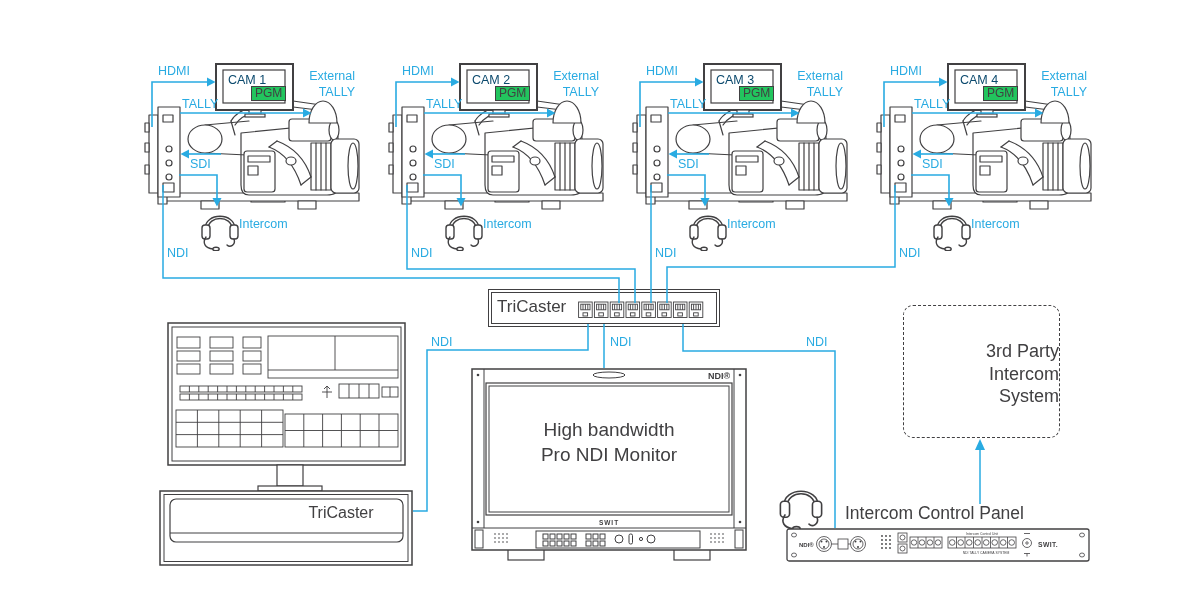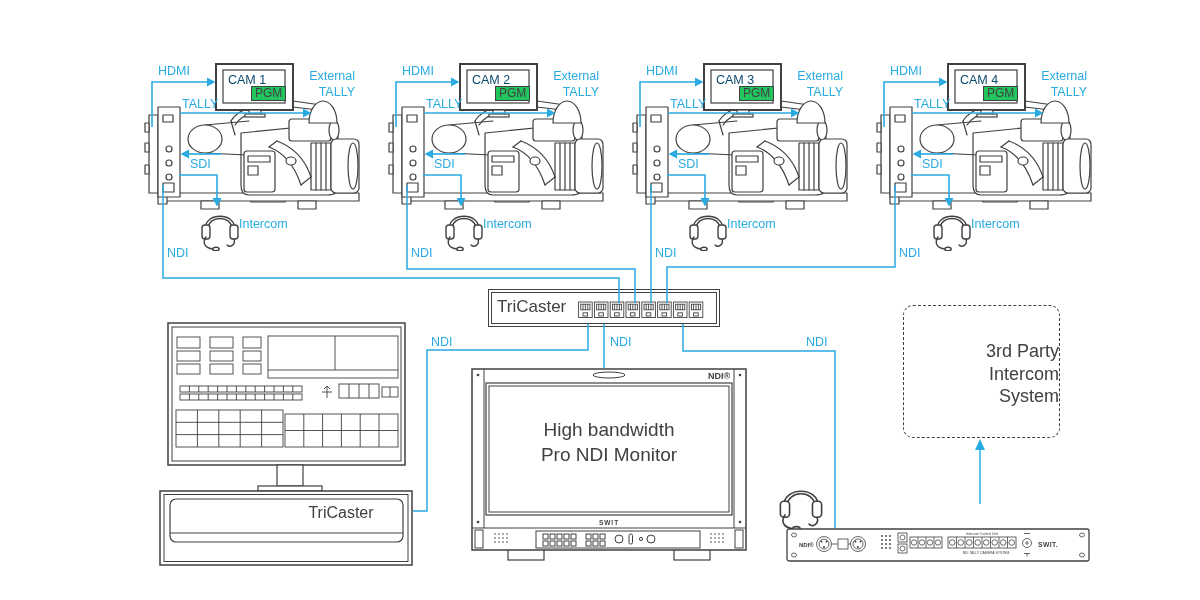--- a/index.html
+++ b/index.html
@@ -383,20 +383,21 @@
   <div class="third-party">
     <span>3rd Party</span><br>
     <span>Intercom</span><br>
     <span>System</span>
   </div>
 
   <div class="intercom-panel">
     <svg class="panel-headset" viewBox="0 0 40 48">
         <use href="#headset" width="40" height="48"></use>
       </svg>
+    <span class="ink-lbl panel-title">Intercom Control Panel</span>
     <svg class="panel-rack" width="304" height="34" viewBox="0 0 304 34">
       <rect x="1" y="1" width="302" height="32" rx="2" stroke="#414042" stroke-width="1.3" fill="#fff"></rect>
       <g stroke="#414042" stroke-width="0.8" fill="none">
         <ellipse cx="8" cy="7" rx="2.5" ry="2"></ellipse>
           <ellipse cx="8" cy="27" rx="2.5" ry="2"></ellipse>
         <ellipse cx="296" cy="7" rx="2.5" ry="2"></ellipse>
           <ellipse cx="296" cy="27" rx="2.5" ry="2"></ellipse>
         <circle cx="38" cy="16" r="7.5"></circle>
           <circle cx="38" cy="16" r="5"></circle>
         <rect x="52" y="11" width="10" height="10"></rect>

